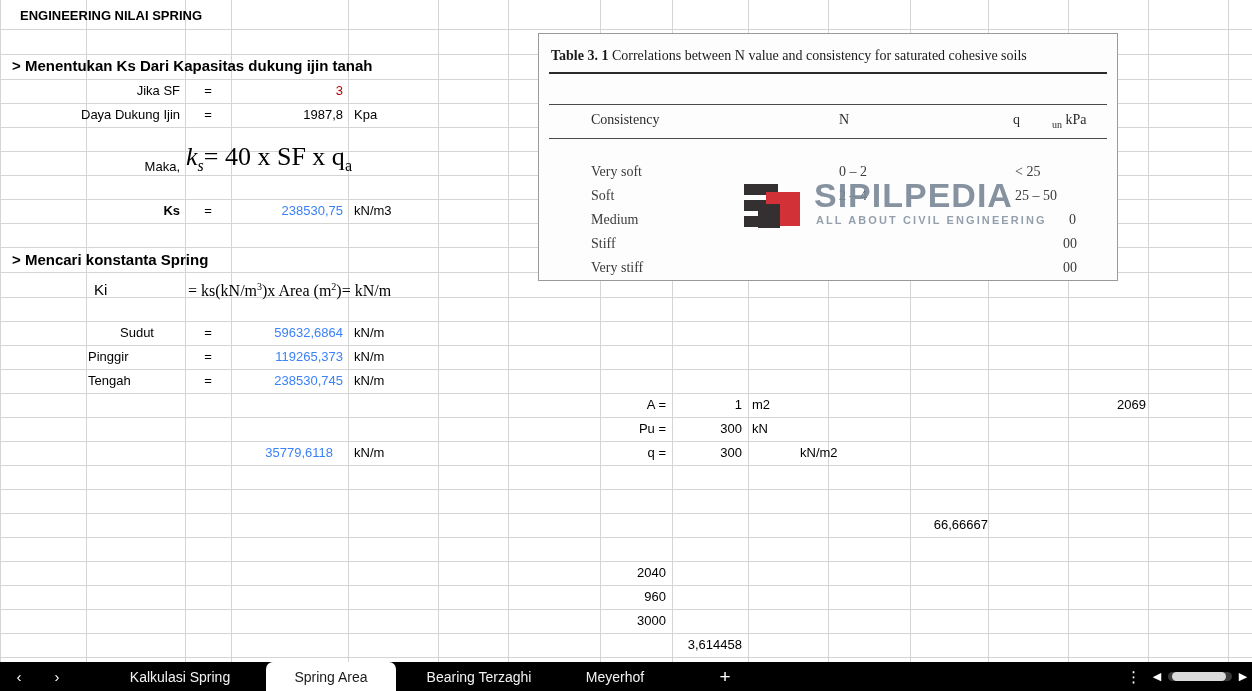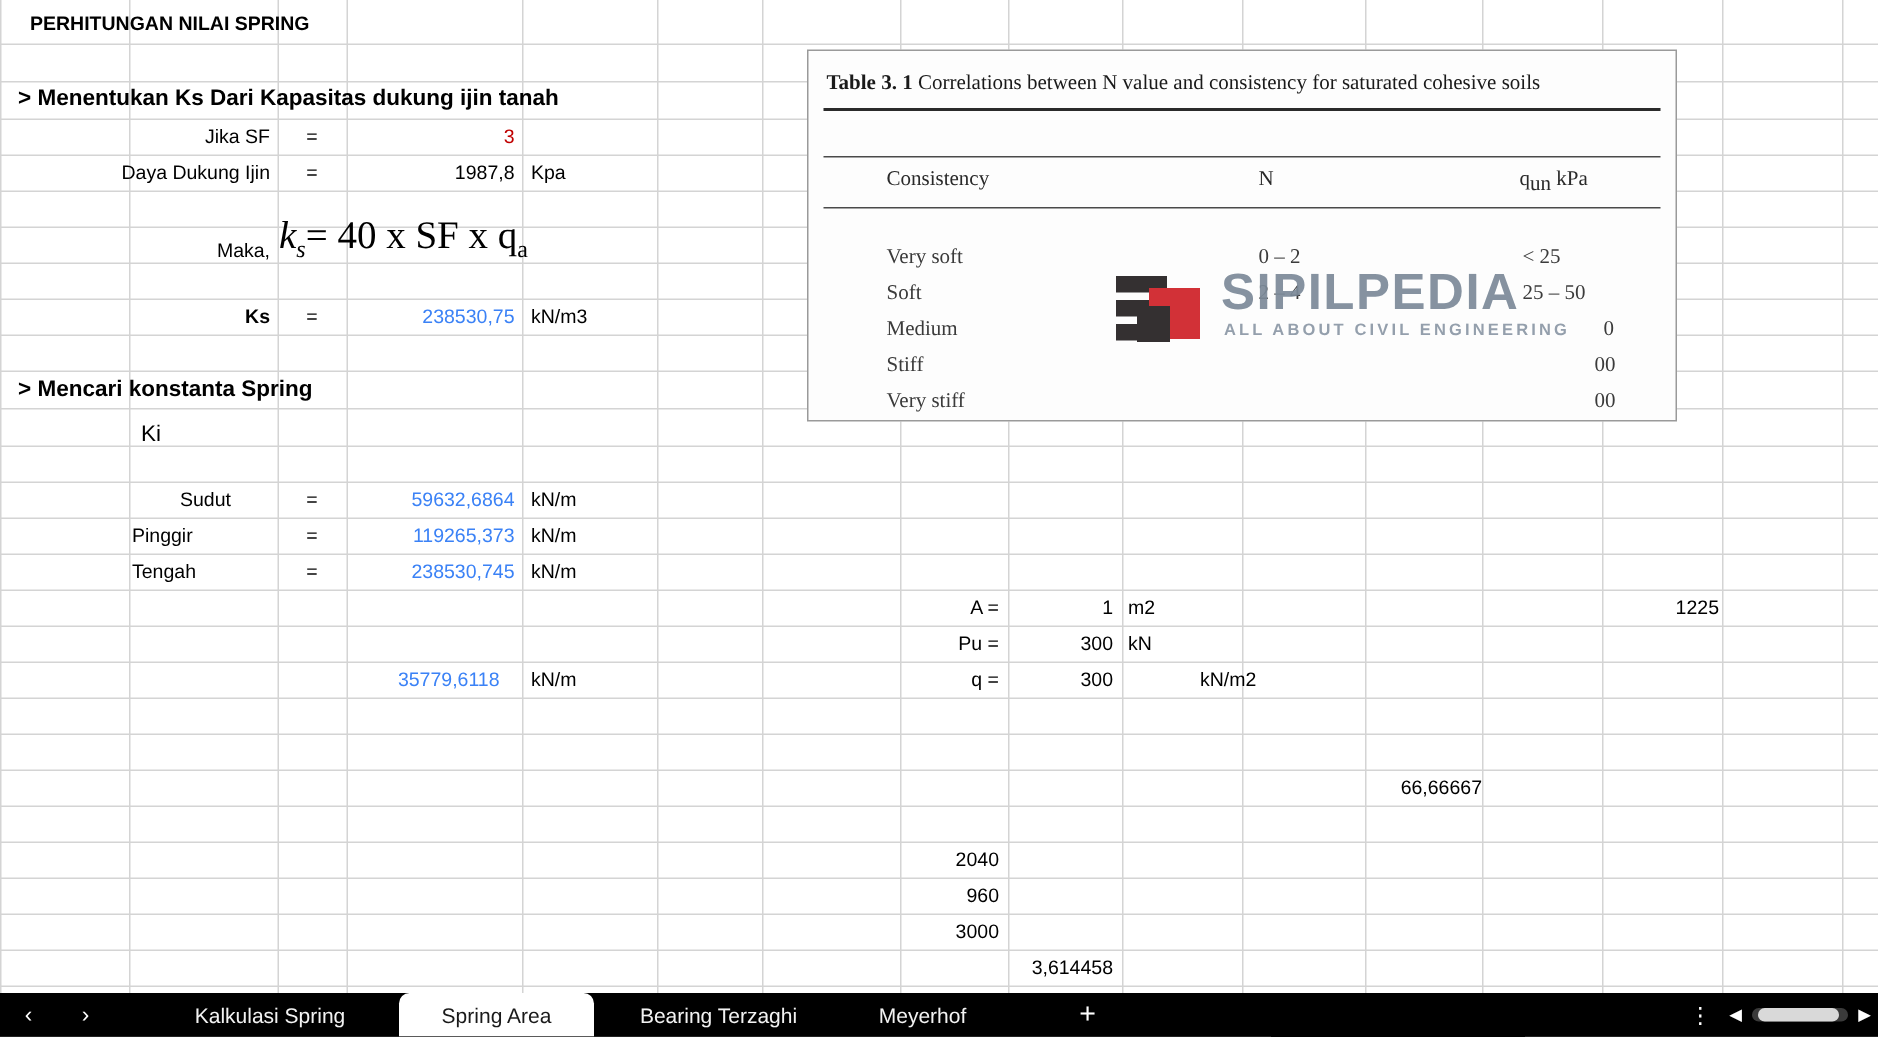--- a/index.html
+++ b/index.html
@@ -75,21 +75,21 @@
     font-family: "Liberation Serif", serif;
     font-size: 14px;
     color: #2a2a2a;
   }
   #tablepic .td {
     position: absolute;
     font-family: "Liberation Serif", serif;
     font-size: 14px;
     color: #3b3b3b;
   }
-  #tablepic .sub { font-size: 14px; vertical-align: sub; }
+  #tablepic .sub { font-size: 10px; vertical-align: sub; margin-left: 32px; }
 
   
   #wm {
     position: absolute;
     left: 205px; top: 140px;
     width: 350px; height: 70px;
     opacity: .92;
   }
   #wm .logo {
     position: absolute; left: 0; top: 4px; width: 60px; height: 58px;
@@ -214,21 +214,21 @@
       <div class="gl-h" style="top:489px;"></div>
       <div class="gl-h" style="top:513px;"></div>
       <div class="gl-h" style="top:537px;"></div>
       <div class="gl-h" style="top:561px;"></div>
       <div class="gl-h" style="top:585px;"></div>
       <div class="gl-h" style="top:609px;"></div>
       <div class="gl-h" style="top:633px;"></div>
       <div class="gl-h" style="top:657px;"></div>
     </div>
 
-    <div class="cell l bold" style="left:20px; top:9px;">PERHITUNGAN NILAI SPRING</div>
+    <div class="cell l bold" style="left:20px; top:9px;">ENGINEERING NILAI SPRING</div>
 
     <div class="cell l bold" style="left:12px; top:58px; font-size:15px;">&gt; Menentukan Ks Dari Kapasitas dukung ijin tanah</div>
 
     <div class="cell r" style="left:0px; top:84px; width:180px;">Jika SF</div>
     <div class="cell c" style="left:185px; top:84px; width:46px;">=</div>
     <div class="cell r red" style="left:231px; top:84px; width:112px;">3</div>
 
     <div class="cell r" style="left:0px; top:108px; width:180px;">Daya Dukung Ijin</div>
     <div class="cell c" style="left:185px; top:108px; width:46px;">=</div>
     <div class="cell r" style="left:231px; top:108px; width:112px;text-align:right;">1987,8</div>
@@ -240,20 +240,23 @@
     </div>
 
     <div class="cell r bold" style="left:0px; top:204px; width:180px;">Ks</div>
     <div class="cell c" style="left:185px; top:204px; width:46px;">=</div>
     <div class="cell r blue" style="left:231px; top:204px; width:112px;">238530,75</div>
     <div class="cell l" style="left:354px; top:204px;">kN/m3</div>
 
     <div class="cell l bold" style="left:12px; top:252px; font-size:15px;">&gt; Mencari konstanta Spring</div>
 
     <div class="cell l" style="left:94px; top:282px; font-size:15px;">Ki</div>
+    <div class="cell l math" style="left:188px; top:281px; font-size:16px;">
+      = ks(kN/m<sup style="font-size:10px;">3</sup>)x Area (m<sup style="font-size:10px;">2</sup>)= kN/m
+    </div>
 
     <div class="cell l" style="left:88px; top:326px;padding-left:32px;">Sudut</div>
     <div class="cell c" style="left:185px; top:326px; width:46px;">=</div>
     <div class="cell r blue" style="left:231px; top:326px; width:112px;">59632,6864</div>
     <div class="cell l" style="left:354px; top:326px;">kN/m</div>
 
     <div class="cell l" style="left:88px; top:350px;">Pinggir</div>
     <div class="cell c" style="left:185px; top:350px; width:46px;">=</div>
     <div class="cell r blue" style="left:231px; top:350px; width:112px;">119265,373</div>
     <div class="cell l" style="left:354px; top:350px;">kN/m</div>
@@ -271,21 +274,21 @@
     <div class="cell l" style="left:752px; top:398px;">m2</div>
 
     <div class="cell r" style="left:600px; top:422px; width:66px;">Pu =</div>
     <div class="cell r" style="left:672px; top:422px; width:70px;">300</div>
     <div class="cell l" style="left:752px; top:422px;">kN</div>
 
     <div class="cell r" style="left:600px; top:446px; width:66px;">q =</div>
     <div class="cell r" style="left:672px; top:446px; width:70px;">300</div>
     <div class="cell l" style="left:752px; top:446px;padding-left:48px;">kN/m2</div>
 
-    <div class="cell r" style="left:1068px; top:398px; width:78px;">1225</div>
+    <div class="cell r" style="left:1068px; top:398px; width:78px;">2069</div>
 
     <div class="cell r" style="left:910px; top:518px; width:78px;">66,66667</div>
 
     <div class="cell r" style="left:600px; top:566px; width:66px;">2040</div>
     <div class="cell r" style="left:600px; top:590px; width:66px;">960</div>
     <div class="cell r" style="left:600px; top:614px; width:66px;">3000</div>
     <div class="cell r" style="left:672px; top:638px; width:70px;">3,614458</div>
 
     <div id="tablepic">
       <div class="t-title">

